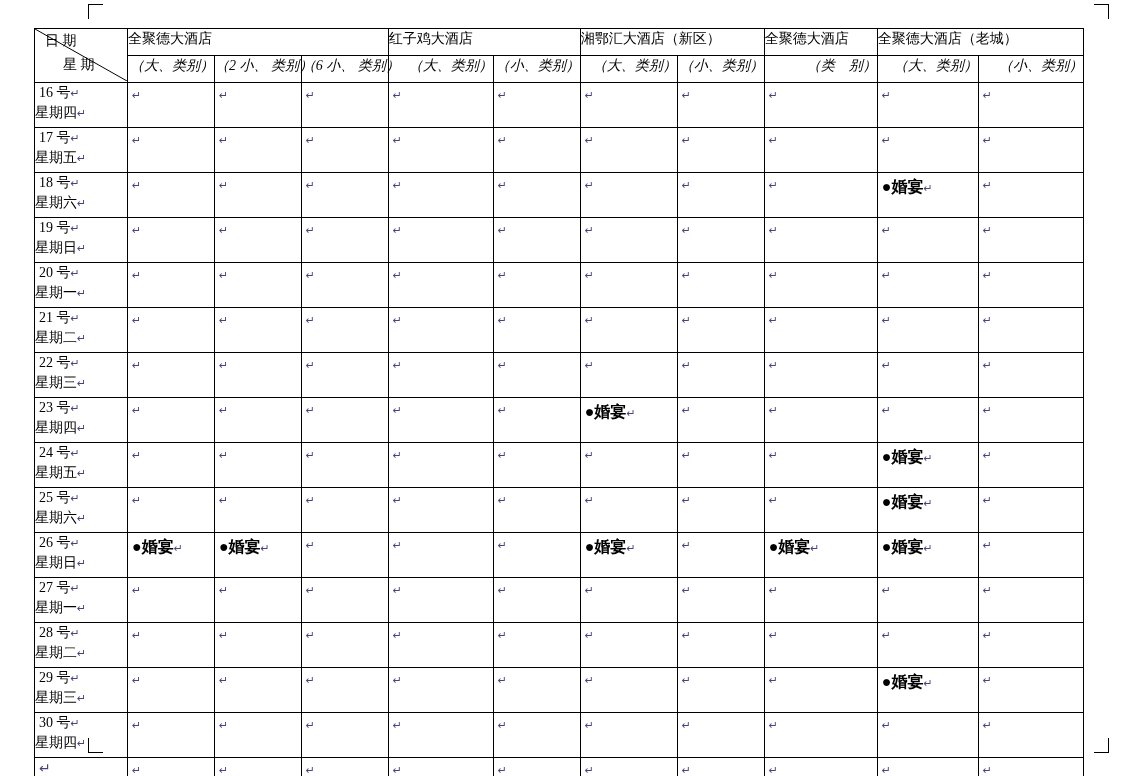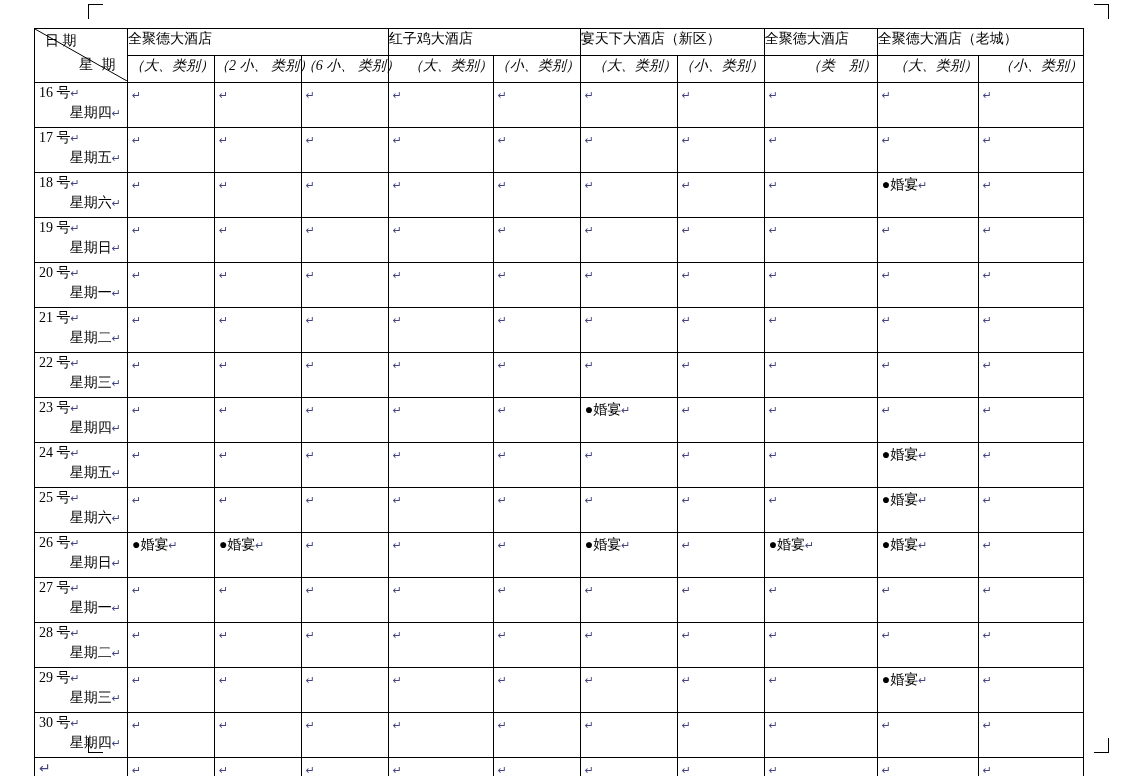--- a/index.html
+++ b/index.html
@@ -62,24 +62,23 @@
   }
   .corner .diag svg { display: block; }
   .corner .lbl-date {
     position: absolute;
     left: 10px;
     top: 2px;
     font-size: 14px;
   }
   .corner .lbl-week {
     position: absolute;
-    left: 44px;
+    left: 28px;
     top: 26px;
     font-size: 14px;
-    font-family: Liberation Mono, monospace;
   }
 
   .venue {
     text-align: left;
     font-size: 15px;
     height: 26px;
     line-height: 26px;
     white-space: nowrap;
   }
   .sub {
@@ -97,35 +96,36 @@
     position: relative;
   }
   .daycell .num {
     display: block;
     font-size: 14px;
     padding-left: 4px;
   }
   .daycell .wk {
     display: block;
     font-size: 14px;
-    text-align: right;
+    text-align: left;
     padding-right: 6px;
   }
 
   .cell {
     height: 44px;
     position: relative;
     font-size: 14px;
   }
   .cell .inner {
     padding: 2px 0 0 4px;
     white-space: nowrap;
   }
   .mark {
-    font-size: 14px;
+    font-size: 16px;
+    font-weight: bold;
   }
   .pilcrow {
     color: #3b3b7a;
     font-family: "DejaVu Sans", sans-serif;
     font-size: 11px;
     opacity: 0.95;
   }
   .blankrow td { height: 34px; }
 </style>
 </head>
@@ -157,21 +157,21 @@
           <div class="diag">
             <svg width="92" height="52" viewBox="0 0 92 52">
               <line x1="0" y1="0" x2="92" y2="52" stroke="#000" stroke-width="1"></line>
             </svg>
           </div>
           <span class="lbl-date">日 期</span>
           <span class="lbl-week">星 期</span>
         </td>
         <td class="venue" colspan="3">全聚德大酒店</td>
         <td class="venue" colspan="2">红子鸡大酒店</td>
-        <td class="venue" colspan="2">宴天下大酒店（新区）</td>
+        <td class="venue" colspan="2">湘鄂汇大酒店（新区）</td>
         <td class="venue">全聚德大酒店</td>
         <td class="venue" colspan="2">全聚德大酒店（老城）</td>
       </tr>
       <tr>
         <td class="sub">（大、类别）</td>
         <td class="sub">（2 小、 类别）</td>
         <td class="sub">（6 小、 类别）</td>
         <td class="sub">（大、类别）</td>
         <td class="sub">（小、类别）</td>
         <td class="sub">（大、类别）</td>

